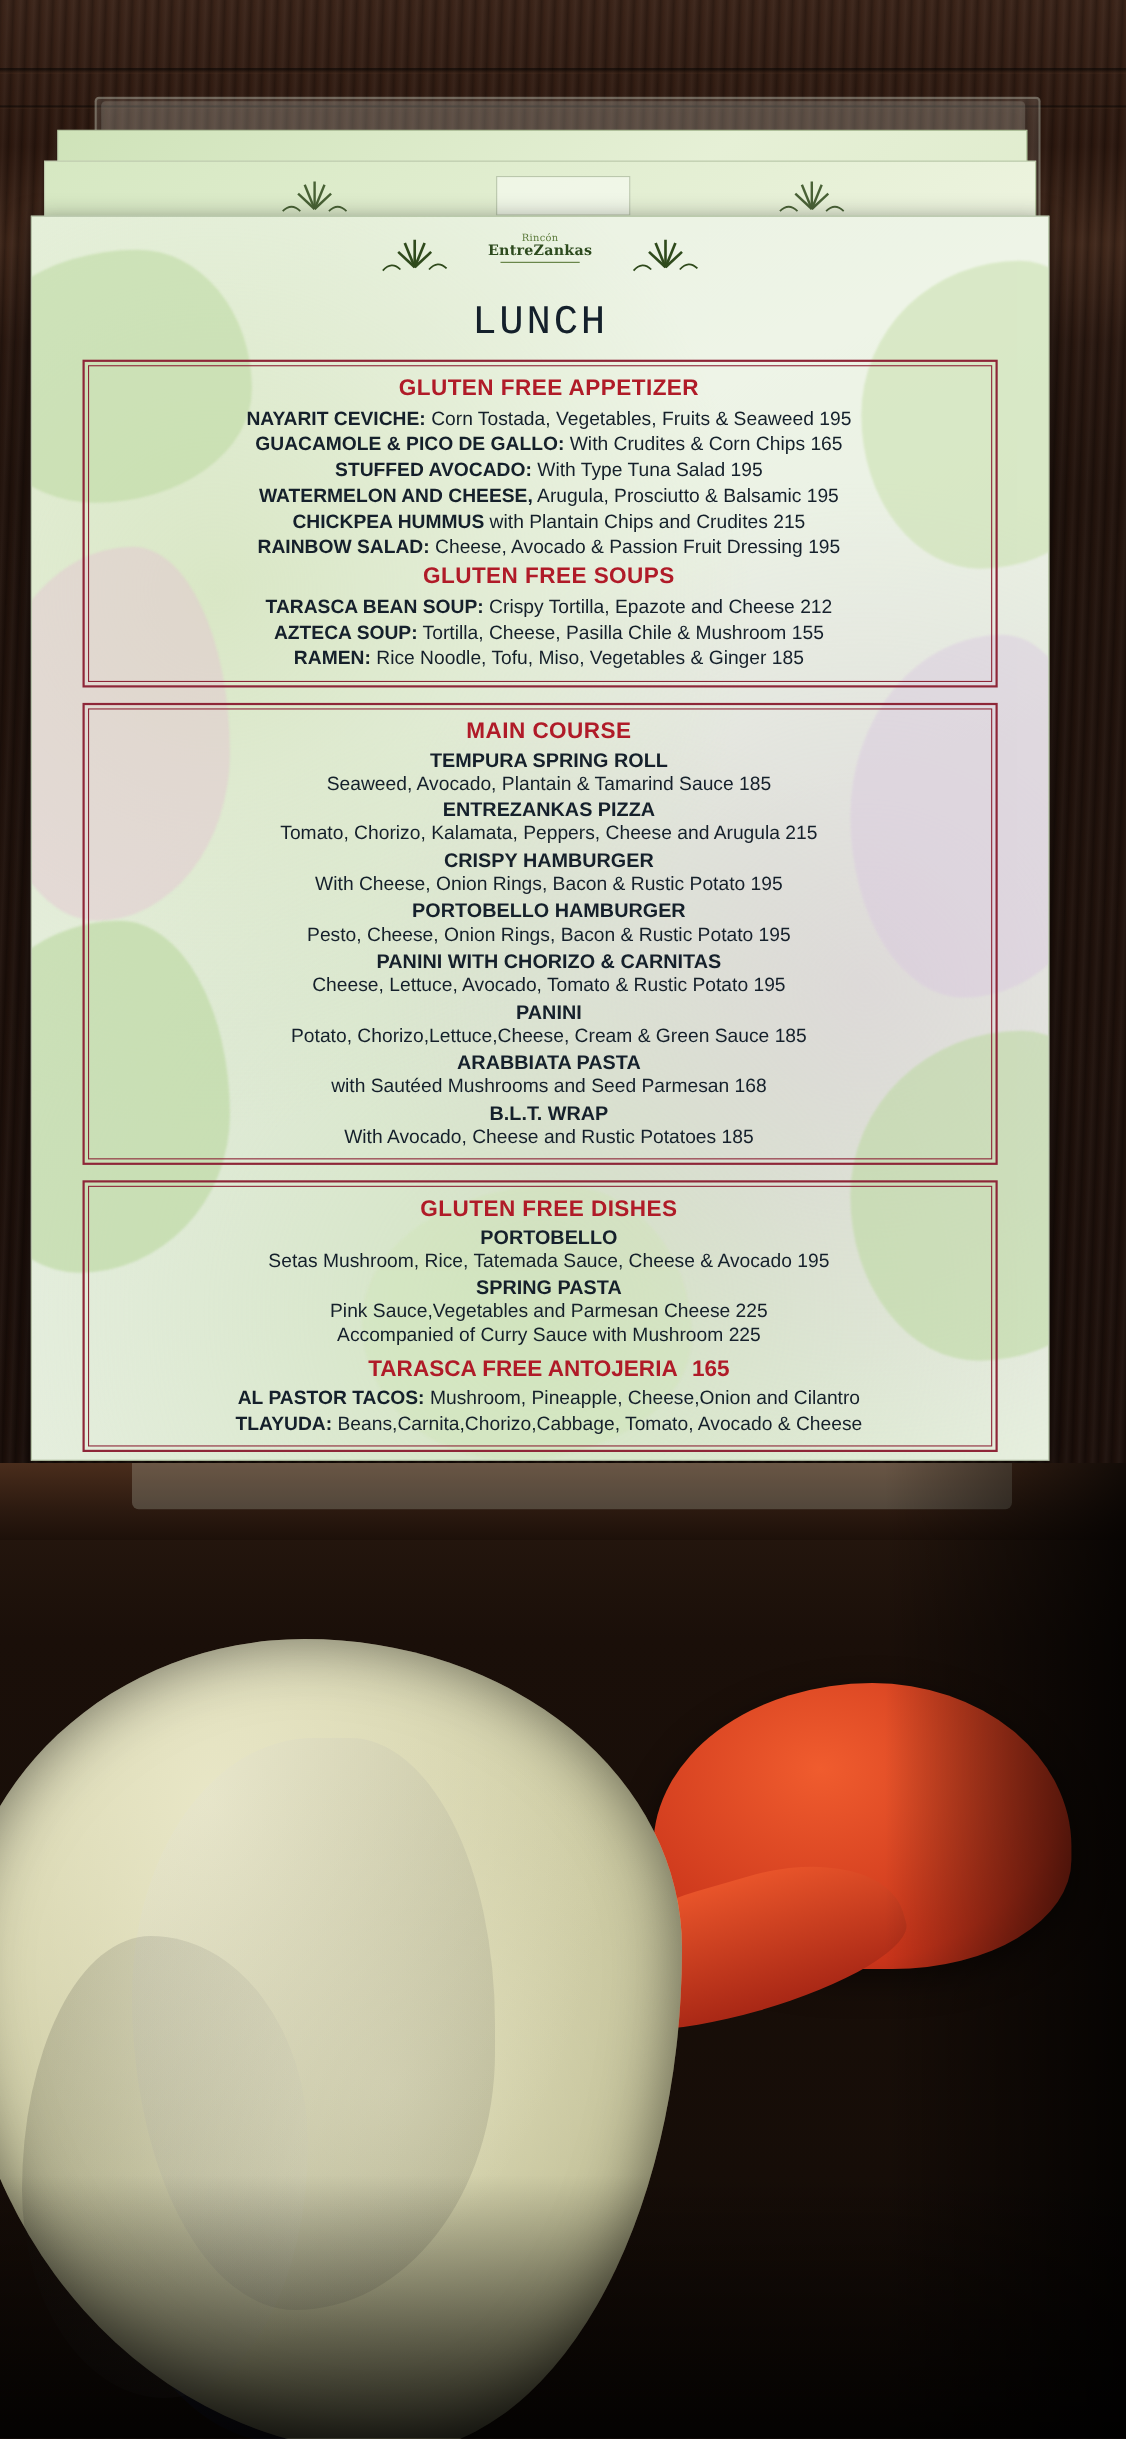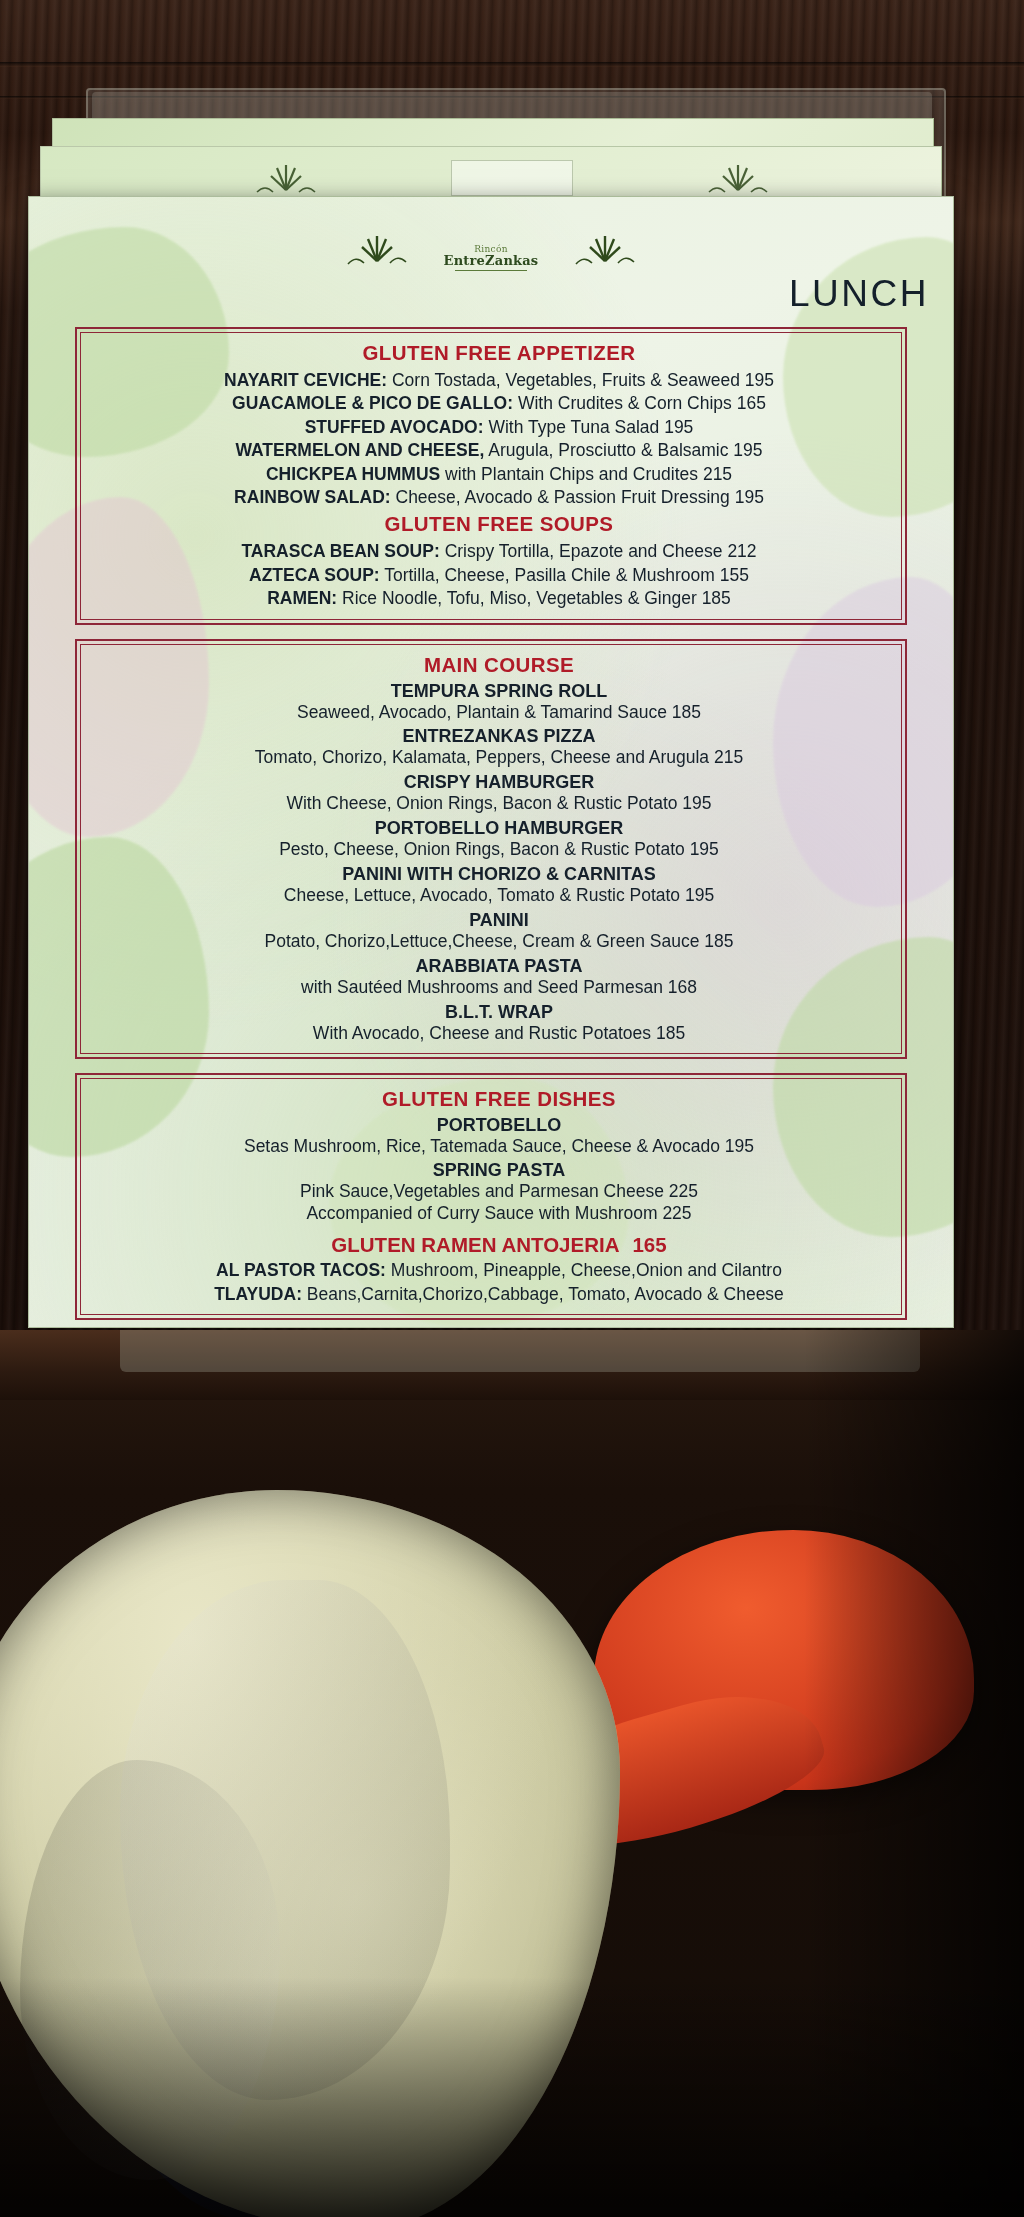--- a/index.html
+++ b/index.html
@@ -117,21 +117,21 @@
   .menu-inner {
     position: relative;
     z-index: 3;
     padding: 10px 24px 0 24px;
     color: #16202a;
   }
 
   
   .logo-row {
     display: flex;
-    align-items: flex-end;
+    align-items: flex-start;
     justify-content: center;
     gap: 32px;
     height: 58px;
     margin-top: 6px;
   }
   .logo-center {
     text-align: center;
     line-height: 1.05;
     color: #3b5a2a;
   }
@@ -150,22 +150,22 @@
   }
   .logo-center .l-line {
     width: 72px;
     height: 1px;
     background: #5b7a3a;
     margin: 2px auto 0;
   }
   .sprig { width: 70px; height: 40px; }
 
   .lunch-title {
-    text-align: right;
-    font-family: Liberation Sans, sans-serif;
+    text-align: center;
+    font-family: Liberation Mono, monospace;
     font-size: 37px;
     letter-spacing: 2.5px;
     color: #14202b;
     margin: 2px 0 12px 0;
     font-weight: 400;
   }
 
   
   .box {
     border: 2px solid #8e2638;
@@ -489,21 +489,21 @@
 
       <div class="dish-name">PORTOBELLO</div>
       <div class="dish-desc">Setas Mushroom, Rice, Tatemada Sauce, Cheese &amp; Avocado 195</div>
 
       <div class="dish-name">SPRING PASTA</div>
       <div class="dish-desc">Pink Sauce,Vegetables and Parmesan Cheese 225</div>
 
       <div class="dish-desc">Accompanied of Curry Sauce with Mushroom 225</div>
 
       <div class="anto-head">
-        <span>GLUTEN RAMEN ANTOJERIA</span>
+        <span>TARASCA FREE ANTOJERIA</span>
         <span class="price">165</span>
       </div>
 
       <div class="item">
         <span class="nm">AL PASTOR TACOS:</span>
         <span>Mushroom, Pineapple, Cheese,Onion and Cilantro</span>
       </div>
       <div class="item">
         <span class="nm">TLAYUDA:</span>
         <span>Beans,Carnita,Chorizo,Cabbage, Tomato, Avocado &amp; Cheese</span>

